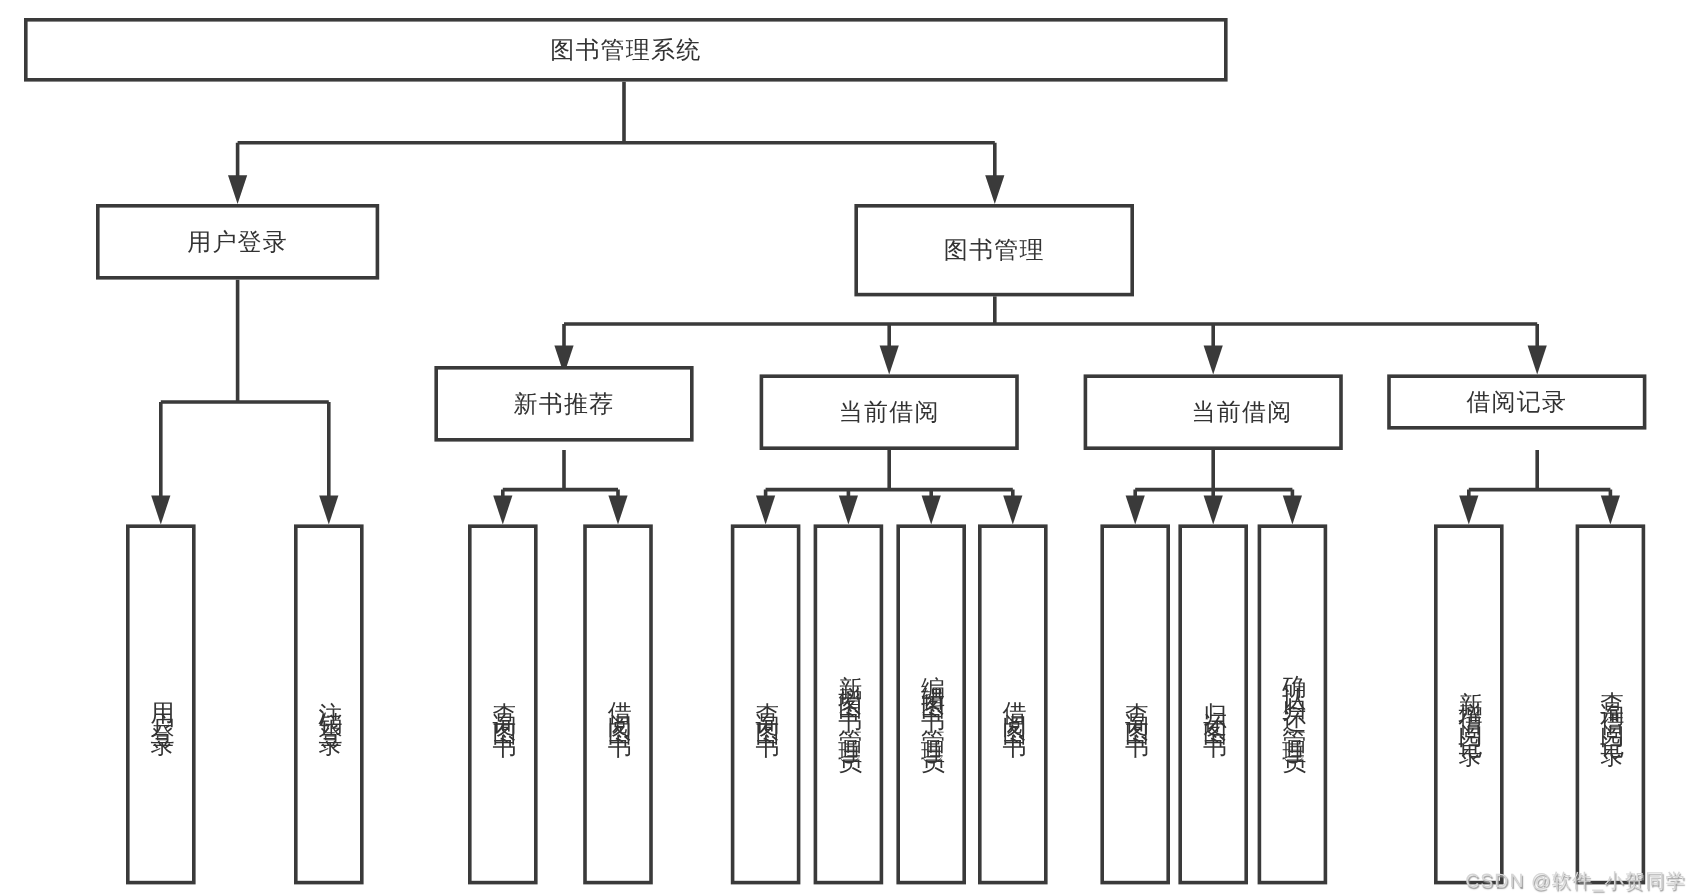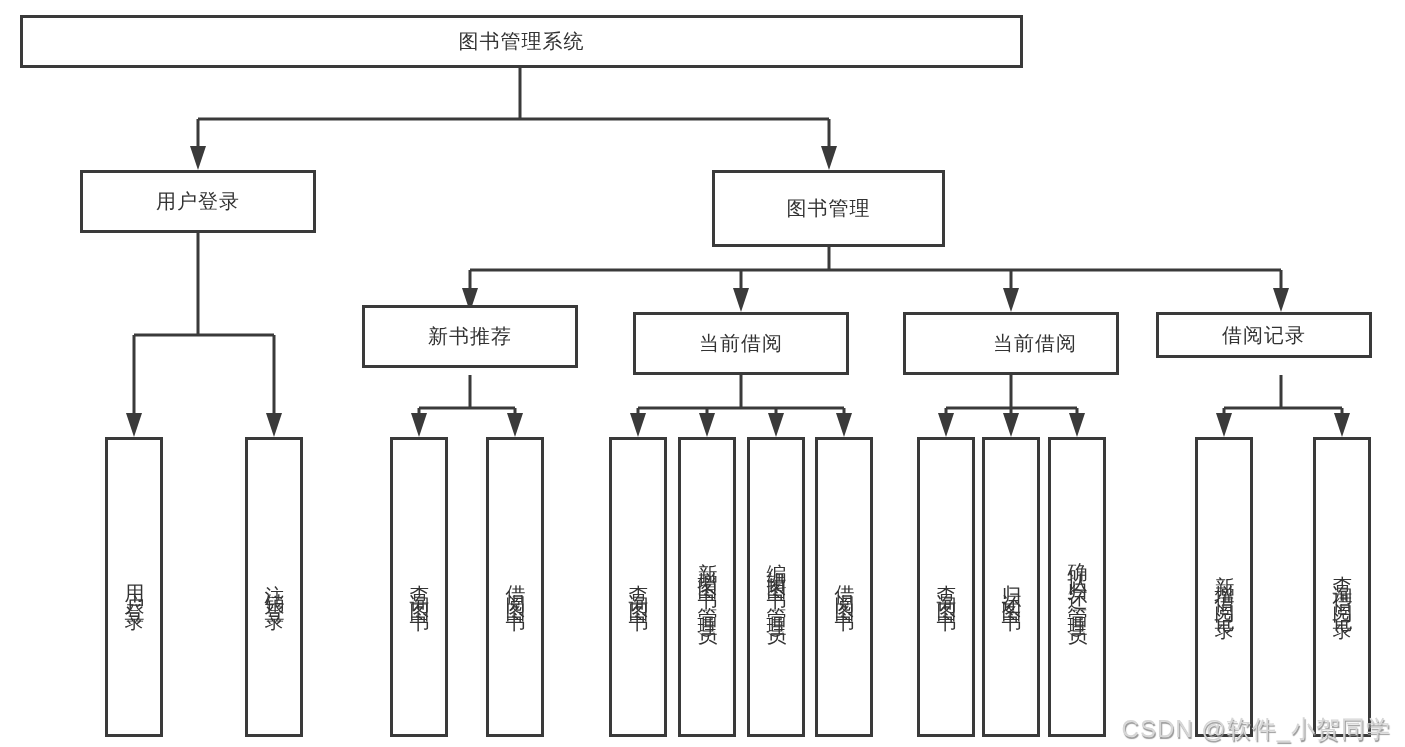--- a/index.html
+++ b/index.html
@@ -48,23 +48,23 @@
   }
   .vnode {
     writing-mode: vertical-rl;
     text-align: center;
     line-height: 50px;
     font-size: 20px;
     letter-spacing: 9px;
   }
   .watermark {
     position: absolute;
-    right: 14px;
+    right: 0;
     bottom: 2px;
-    font-size: 24px;
+    font-size: 16px;
     letter-spacing: 1px;
     color: var(--watermark, #d6d6d6);
     text-shadow: 1px 2px 1px #969696;
     z-index: 5;
     white-space: nowrap;
   }
 </style>
 </head>
 <body>
 

